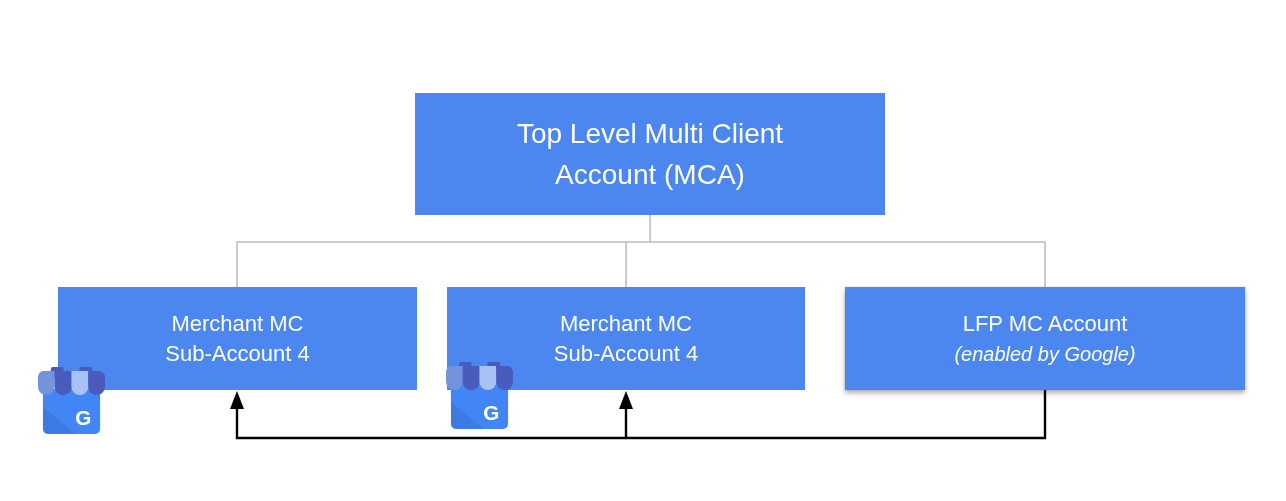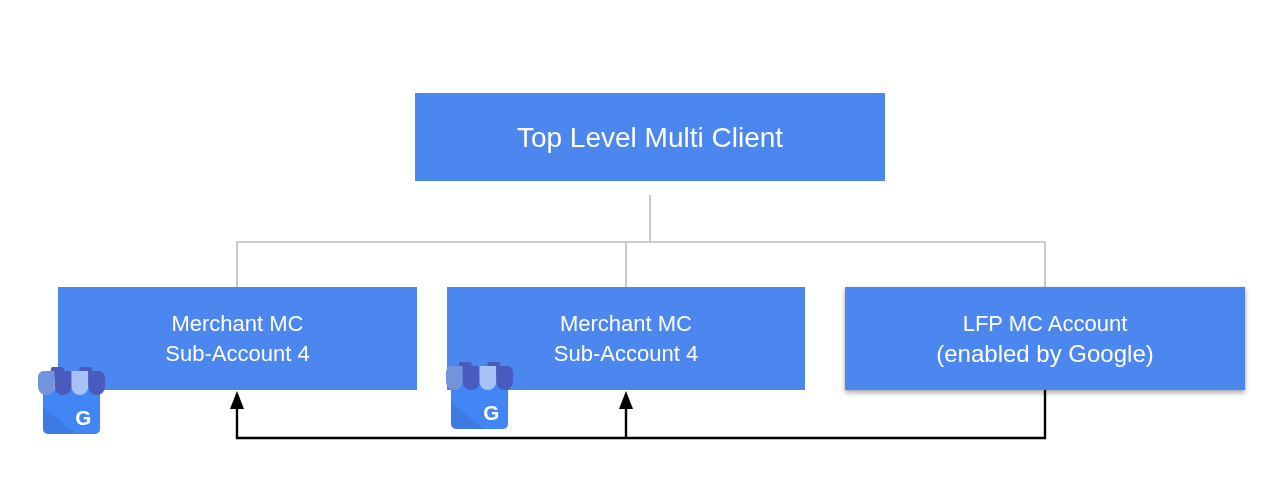--- a/index.html
+++ b/index.html
@@ -37,38 +37,39 @@
     position: absolute;
     display: flex;
     flex-direction: column;
     align-items: center;
     justify-content: center;
     text-align: center;
     color: var(--text-white, #ffffff);
     background: var(--box-blue, #4C87F0);
   }
   #node-root {
-    left: 415px; top: 93px; width: 470px; height: 88px;
+    left: 415px; top: 93px; width: 470px; height: 122px;
     font-size: 28px; line-height: 41px;
   }
   #node-sub1 {
     left: 58px; top: 287px; width: 359px; height: 103px;
     font-size: 22px; line-height: 30px;
   }
   #node-sub2 {
     left: 447px; top: 287px; width: 358px; height: 103px;
     font-size: 22px; line-height: 30px;
   }
   #node-lfp {
     left: 845px; top: 287px; width: 400px; height: 103px;
     font-size: 22px; line-height: 30px;
     box-shadow: 0 3px 5px rgba(0,0,0,0.32), 0 0 2px rgba(0,0,0,0.12);
   }
   #node-lfp .line2 {
-    font-size: 24px;
+    font-size: 20px;
+    font-style: italic;
   }
   .gmb {
     position: absolute;
   }
   #icon-sub1 { left: 38px; top: 367px; }
   #icon-sub2 { left: 446px; top: 362px; }
   .awn-mid   { fill: var(--icon-awning-mid, #7493DD); }
   .awn-dark  { fill: var(--icon-awning-dark, #4A5BBE); }
   .awn-light { fill: var(--icon-awning-light, #A8C2F5); }
   .gmb-body  { fill: var(--icon-body-blue, #4285F4); }
@@ -102,20 +103,21 @@
 
   <svg class="connectors" width="1286" height="501" viewBox="0 0 1286 501">
     <path class="gray-line" d="M650,195 V242 M237,287 V242 H1045 V287 M626,242 V287"></path>
     <path class="black-line" d="M1045,390 V438 H237 V408 M626,438 V408"></path>
     <polygon class="arrow-head" points="237,391 230,409 244,409"></polygon>
     <polygon class="arrow-head" points="626,391 619,409 633,409"></polygon>
   </svg>
 
   <div class="node" id="node-root">
     <span class="line1">Top Level Multi Client</span>
+    <span class="line2">Account (MCA)</span>
   </div>
 
   <div class="node" id="node-sub1">
     <span class="line1">Merchant MC</span>
     <span class="line2">Sub-Account 4</span>
   </div>
 
   <div class="node" id="node-sub2">
     <span class="line1">Merchant MC</span>
     <span class="line2">Sub-Account 4</span>

